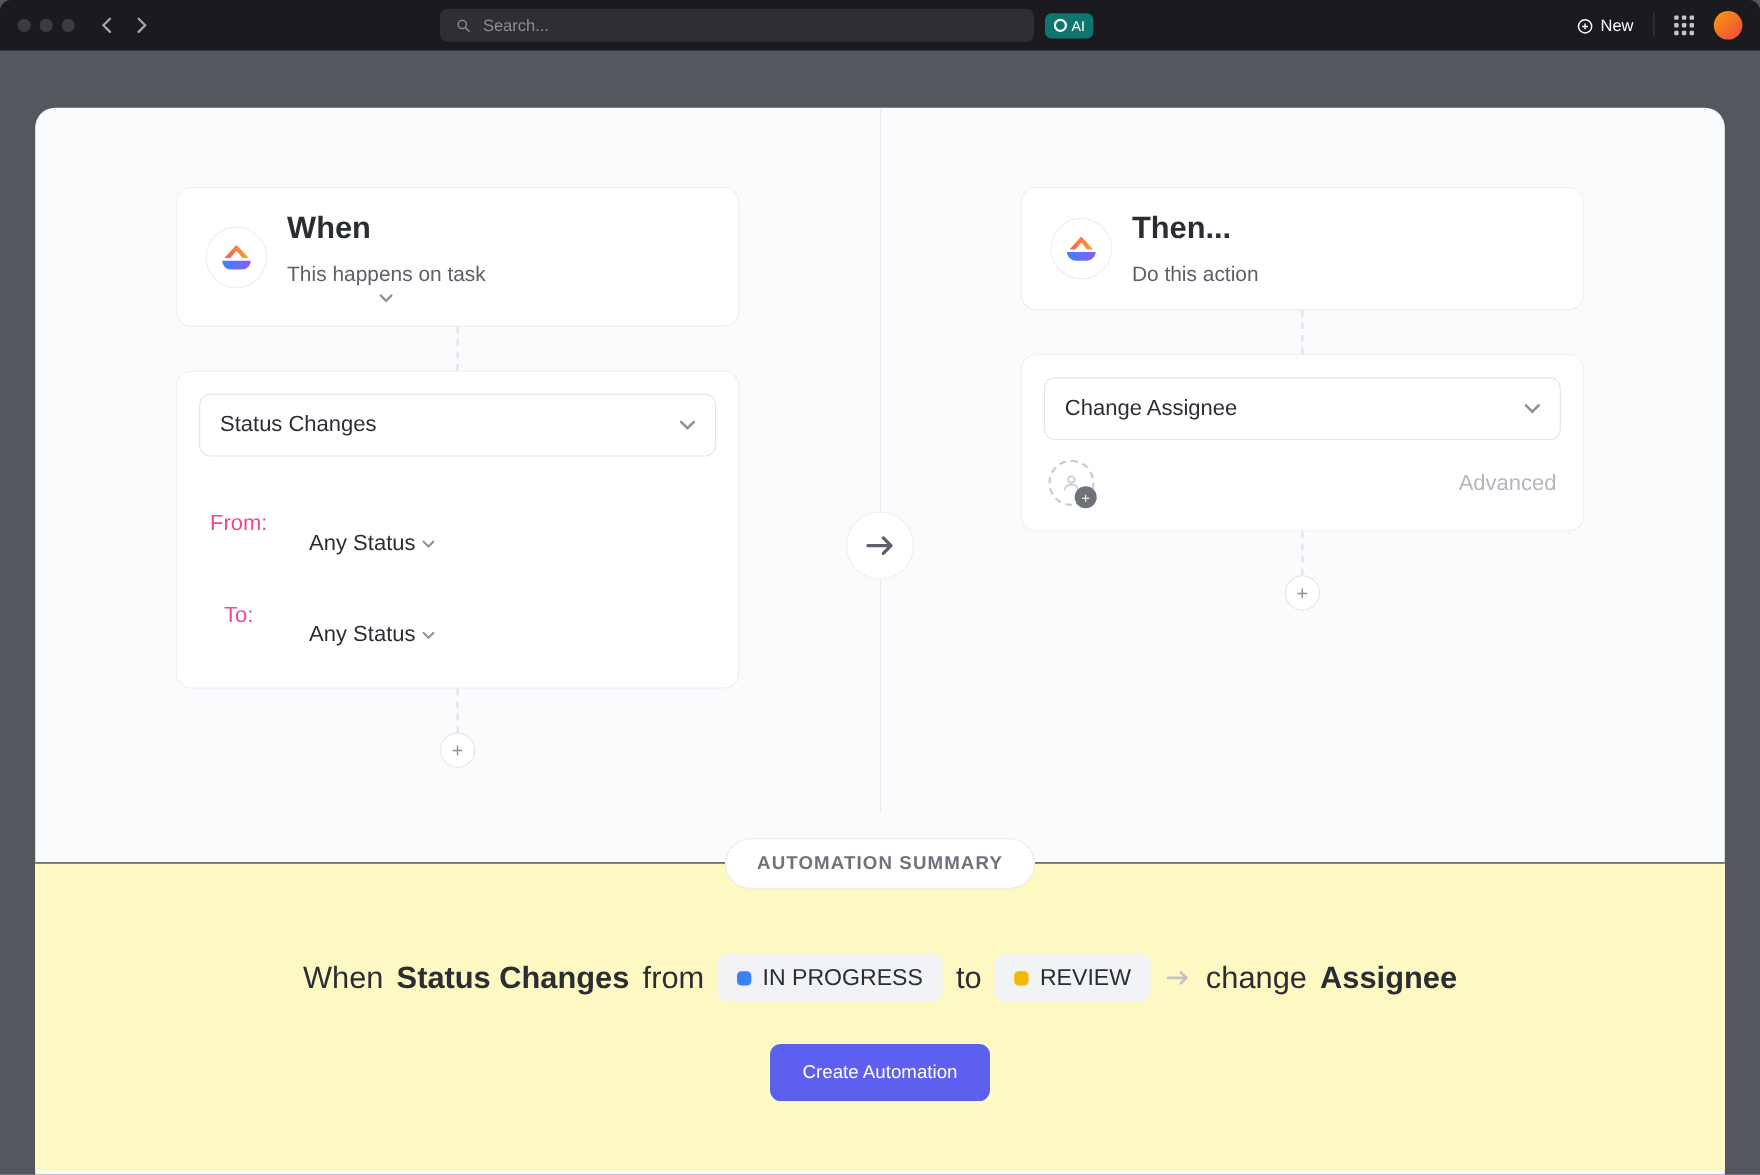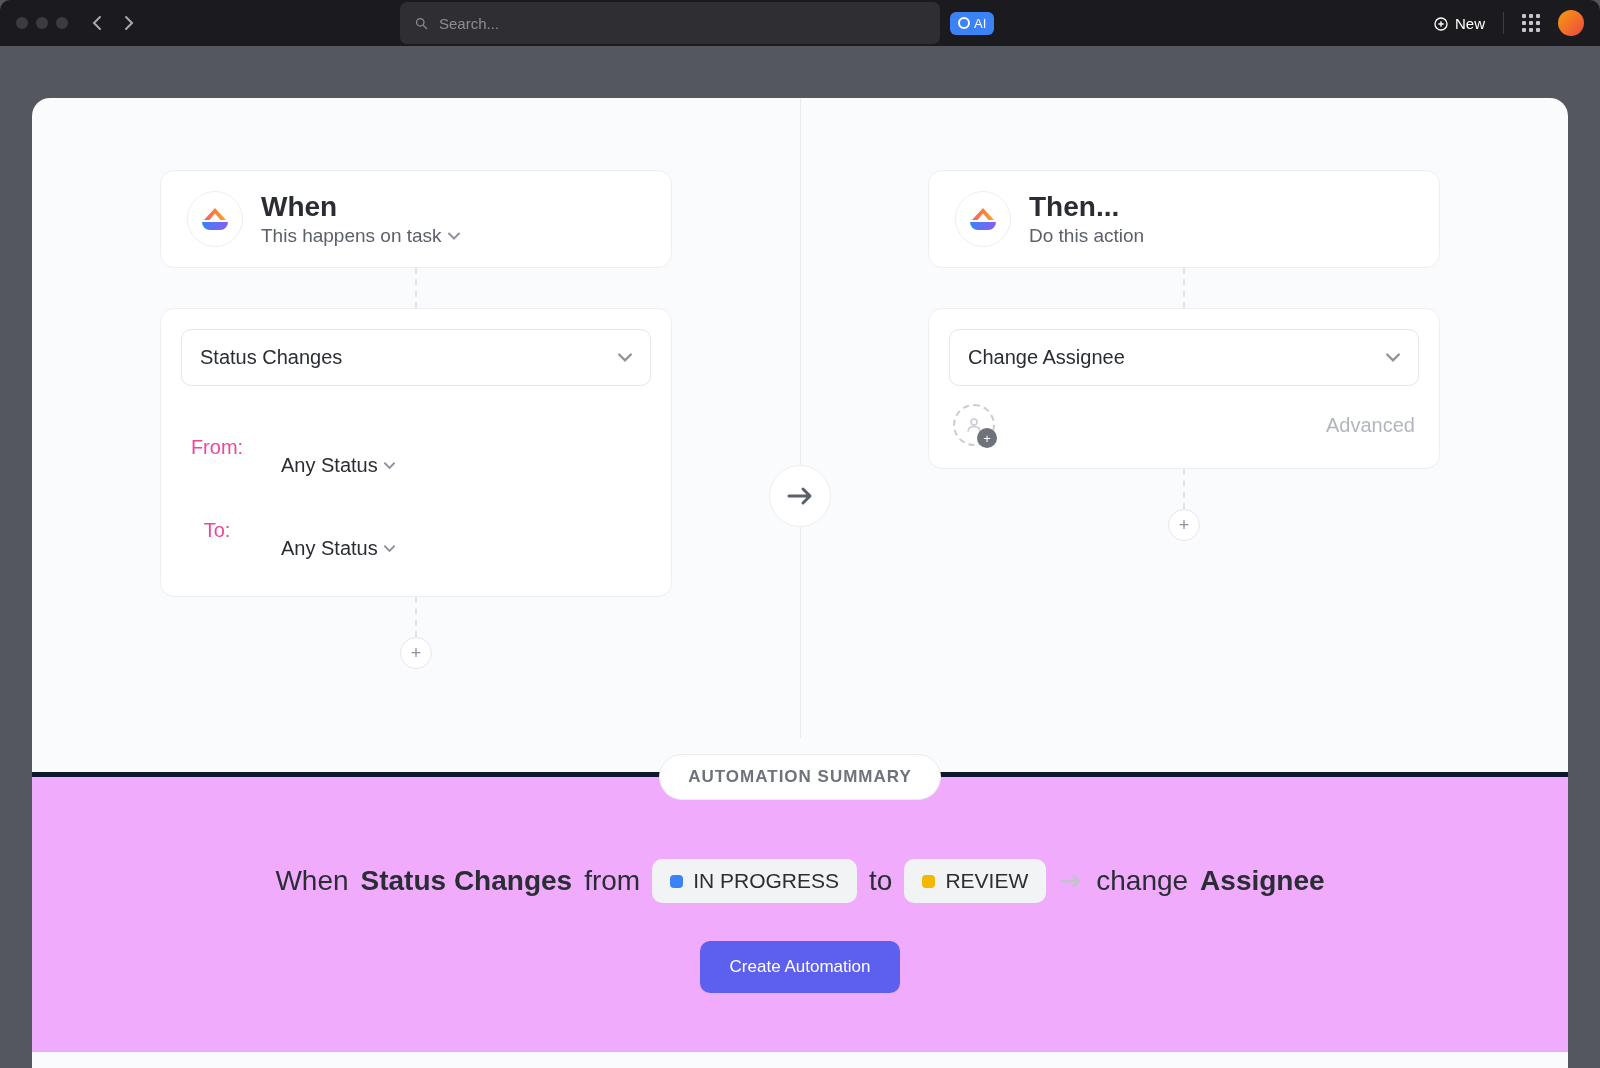--- a/index.html
+++ b/index.html
@@ -14,33 +14,33 @@
       padding: 0 16px;
       border-top-left-radius: 10px;
       border-top-right-radius: 10px;
     }
     .traffic-lights { display: flex; gap: 8px; margin-right: 24px; }
     .traffic-dot { width: 12px; height: 12px; border-radius: 50%; background: #3b3b40; }
     .nav-arrows { display: flex; gap: 16px; margin-right: 260px; }
     .nav-arrow { color: #a8a8b2; cursor: pointer; width: 16px; height: 16px; display: flex; align-items: center; }
     .search-bar {
       flex: 0 0 540px;
-      height: 42px;
+      height: 30px;
       background: #2f2f33;
       border-radius: 7px;
       display: flex;
       align-items: center;
       padding: 0 14px;
       color: #8d8d96;
       gap: 10px;
       font-size: 15px;
     }
     .ai-badge {
       margin-left: 10px;
-      background: #3b82f6;
+      background: #0f766e;
       color: #fff;
       border-radius: 6px;
       padding: 4px 8px;
       font-size: 13px;
       display: flex;
       align-items: center;
       gap: 4px;
     }
     .titlebar-right { margin-left: auto; display: flex; align-items: center; gap: 18px; }
     .new-btn { color: #fff; display: flex; align-items: flex-end; gap: 6px; font-size: 15px; }
@@ -119,21 +119,21 @@
       border-radius: 50%;
       background: #fff;
       border: 1px solid #eceef2;
       display: flex; align-items: center; justify-content: center;
       flex-direction: column;
       gap: 2px;
     }
     .logo-up { width: 22px; height: 12px; background: linear-gradient(90deg,#ff5a5f,#f5a623); clip-path: polygon(50% 0,100% 100%,75% 100%,50% 45%,25% 100%,0 100%); }
     .logo-down { width: 26px; height: 8px; border-radius: 0 0 14px 14px; background: linear-gradient(90deg,#3b82f6,#8b5cf6); }
     .header-texts h2 { font-size: 28px; color: #2a2e34; font-weight: 700; }
-    .header-sub { color: #5c606a; font-size: 19px; display: flex; align-items: center; gap: 6px; margin-top: 2px; }
+    .header-sub { color: #5c606a; font-size: 19px; display: flex; align-items: center; gap: 6px; margin-top: 16px; flex-direction: column; }
 
     .config-card { padding: 20px; margin-top: 40px; }
     .dropdown {
       border: 1px solid #e3e6eb;
       border-radius: 10px;
       padding: 16px 18px;
       display: flex;
       align-items: center;
       justify-content: space-between;
       font-size: 20px;
@@ -173,26 +173,26 @@
       width: 20px; height: 20px;
       background: #6e727b; color: #fff;
       border-radius: 50%;
       display: flex; align-items: center; justify-content: center;
       font-size: 13px;
     }
     .advanced { color: #b2b6bf; font-size: 20px; margin-left: 12px; }
 
     
     .summary-wrap {
-      border-top: 5px solid #0f172a;
+      border-top: 1px solid #0f172a;
       position: absolute;
-      bottom: 16px; left: 0; right: 0;
+      bottom: 4px; left: 0; right: 0;
       height: 280px;
       text-align: center;
-      background: #f0abfc;
+      background: #fef9c3;
       border-radius: 0 0;
     }
     .summary-badge {
       display: inline-block;
       transform: translateY(-50%);
       background: #fff;
       border: 1px solid #e9ebef;
       border-radius: 28px;
       padding: 12px 28px;
       font-size: 17px;

